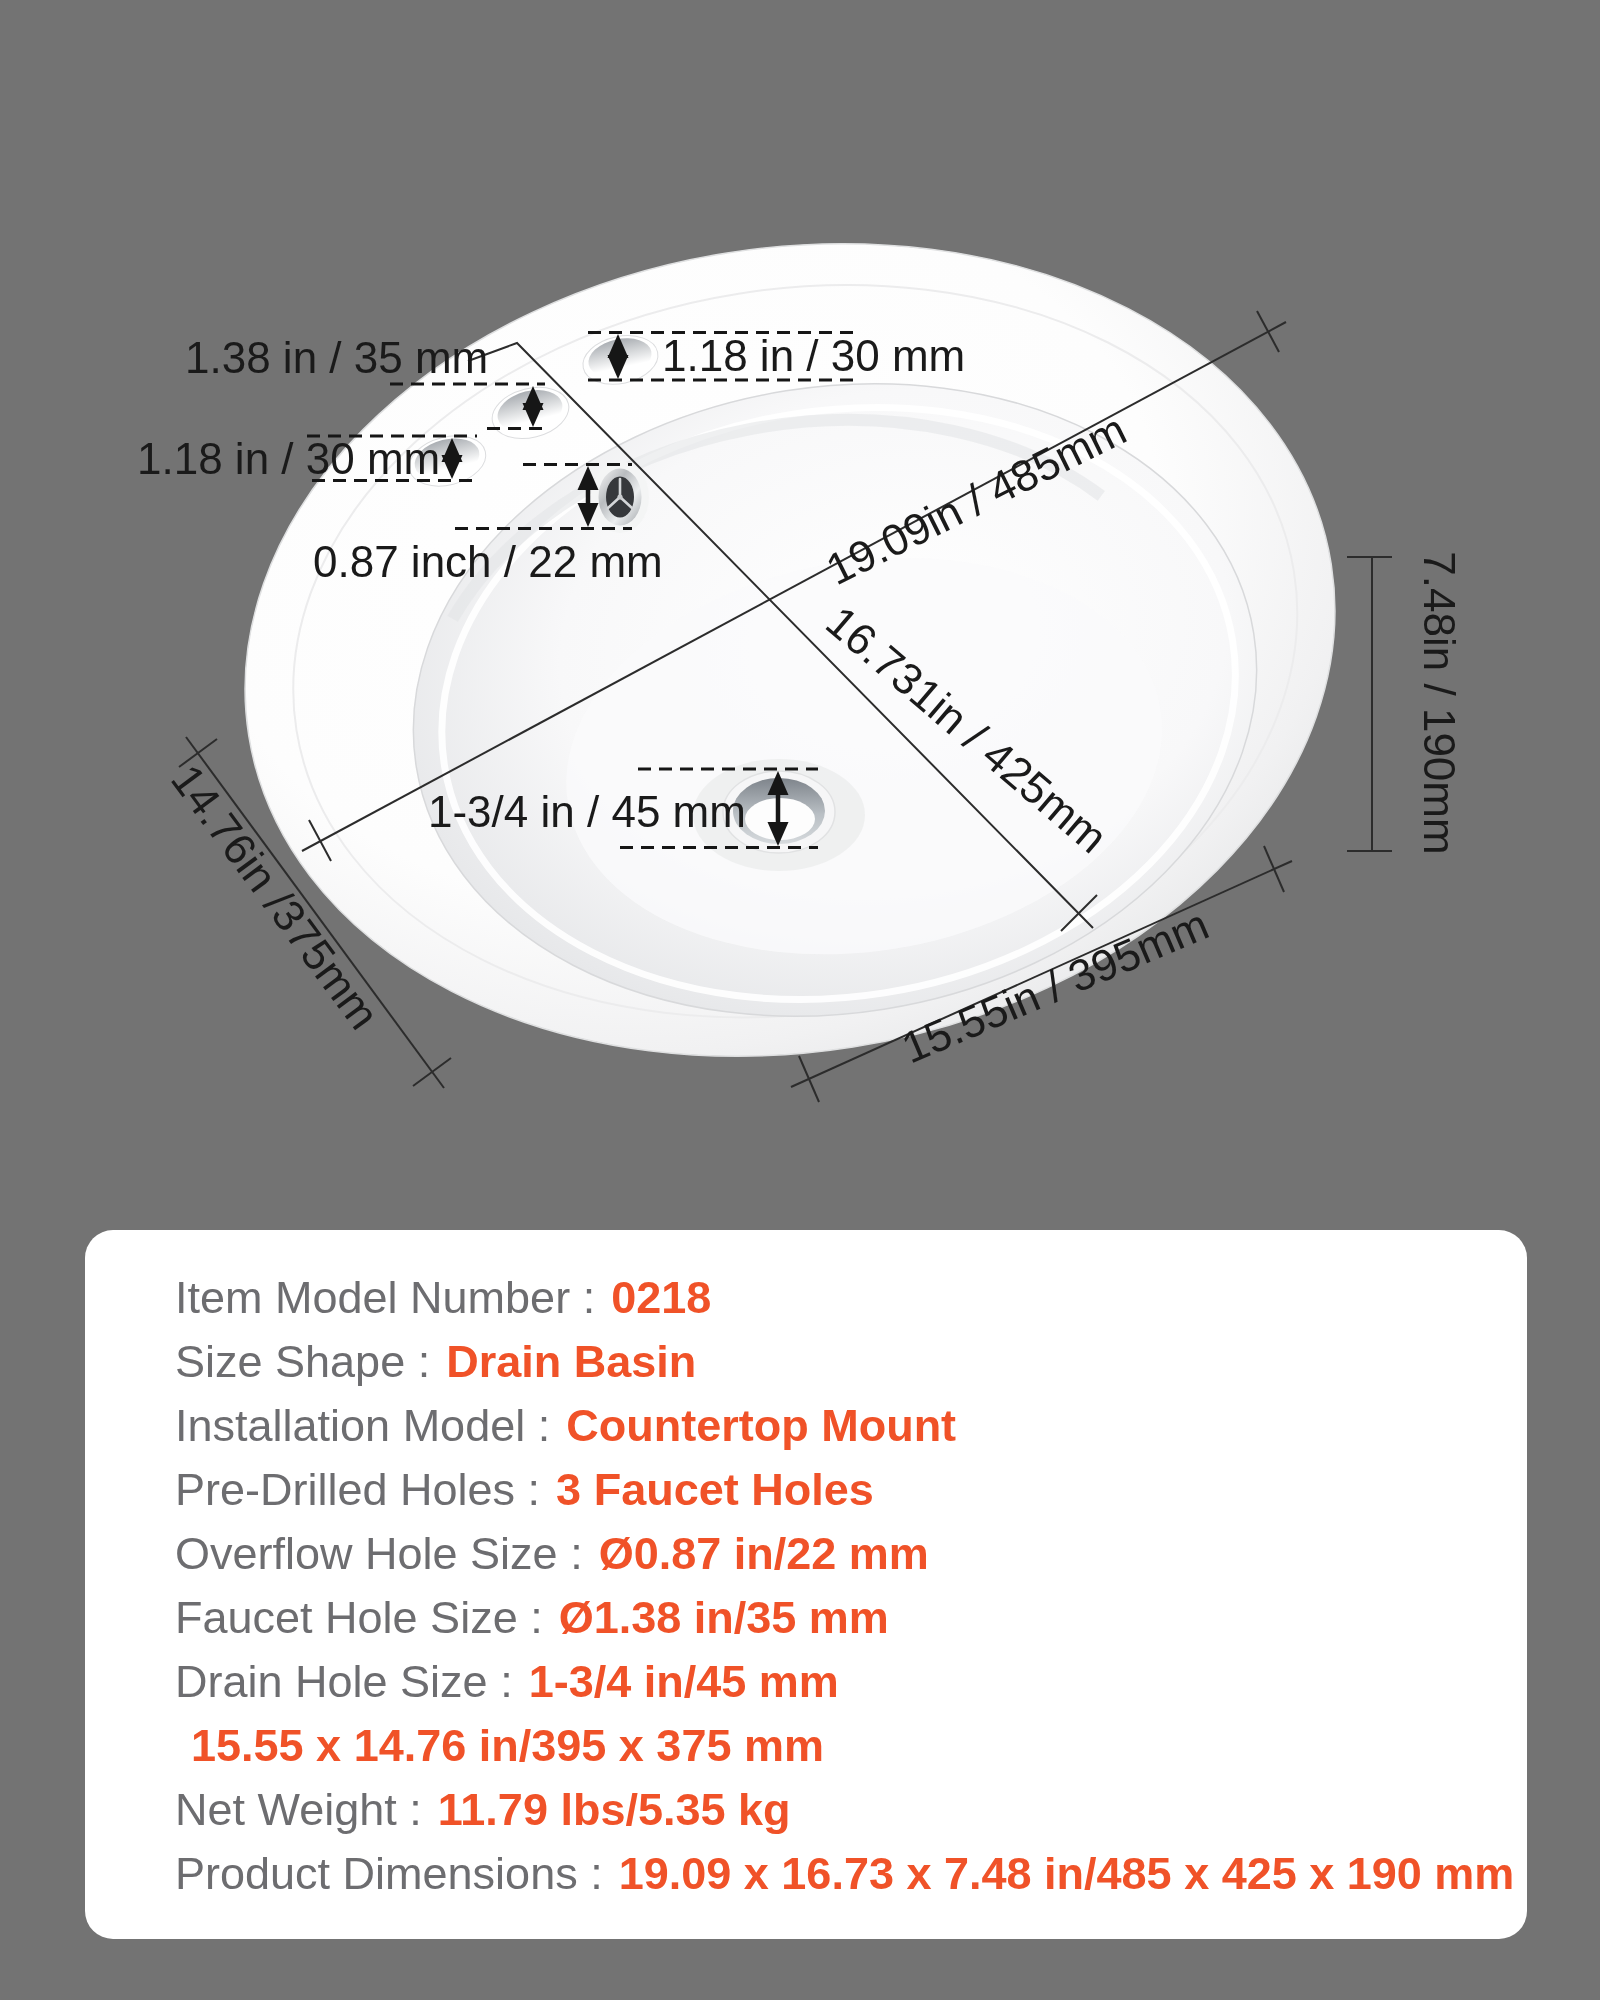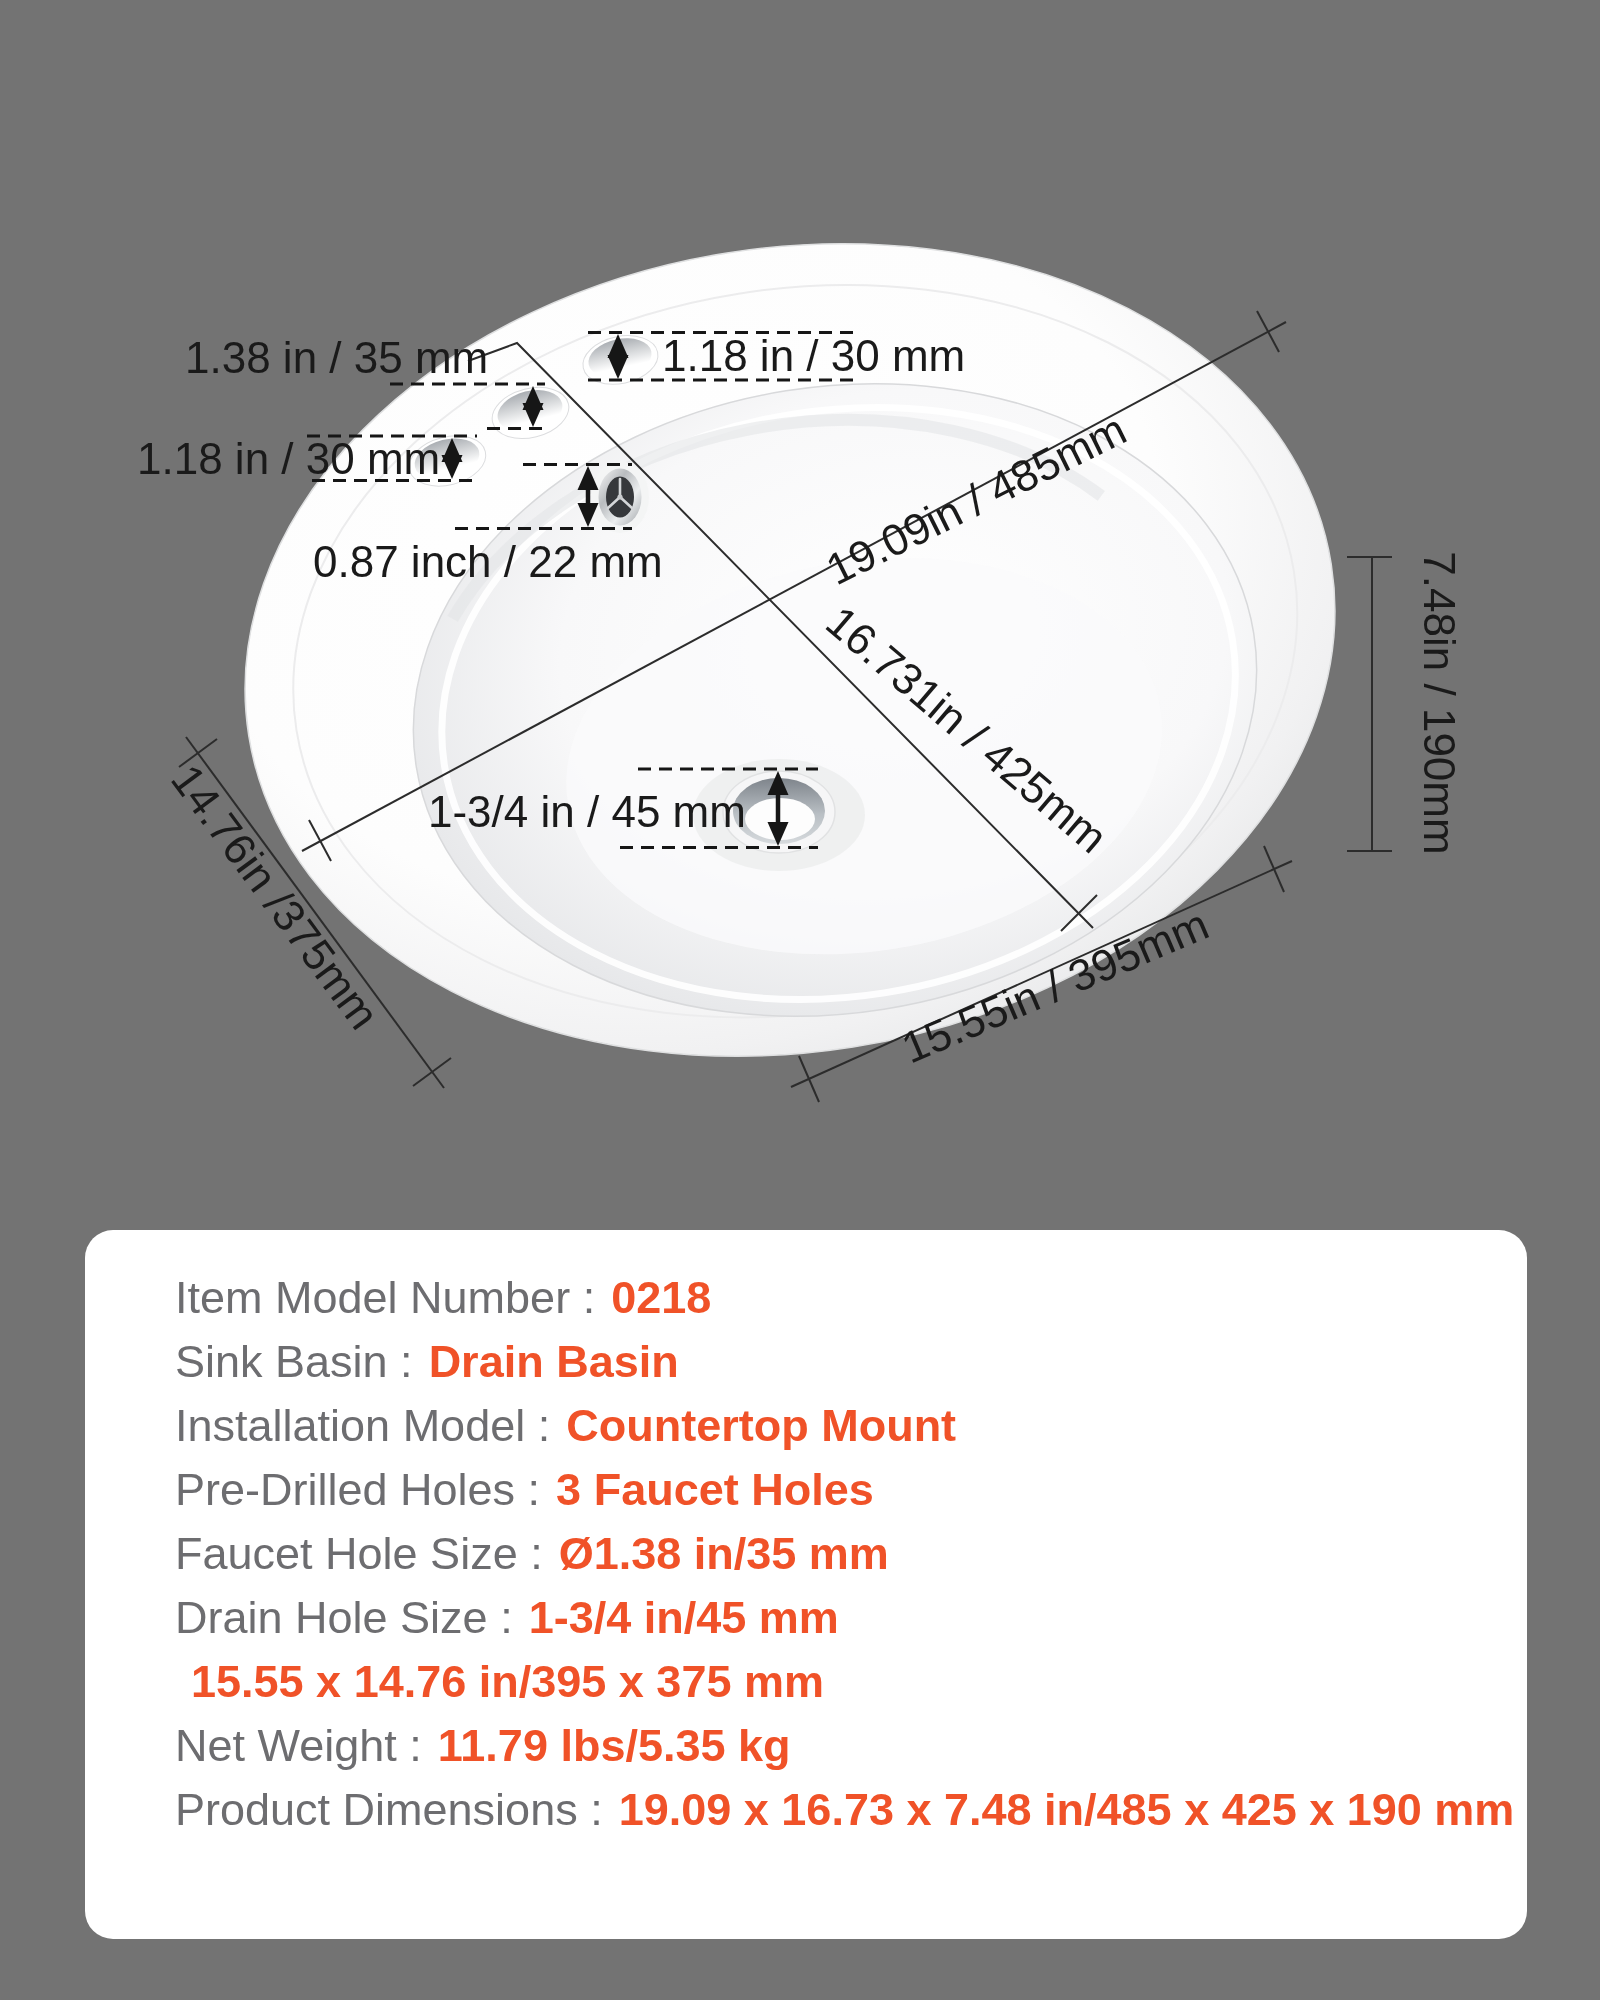--- a/index.html
+++ b/index.html
@@ -189,32 +189,36 @@
       <text class="dim-text" x="1424" y="703" text-anchor="middle" transform="rotate(90 1424 703)">7.48in / 190mm</text>
     </g>
   </svg>
 
   <div class="spec-card">
     <div class="spec-row">
       <span class="spec-label">Item Model Number :</span>
       <span class="spec-value">0218</span>
     </div>
     <div class="spec-row">
-      <span class="spec-label">Sink Basin :</span>
+      <span class="spec-label">Size Shape :</span>
       <span class="spec-value">Drain Basin</span>
     </div>
     <div class="spec-row">
       <span class="spec-label">Installation Model :</span>
       <span class="spec-value">Countertop Mount</span>
     </div>
     <div class="spec-row">
       <span class="spec-label">Pre-Drilled Holes :</span>
       <span class="spec-value">3 Faucet Holes</span>
     </div>
     <div class="spec-row">
+      <span class="spec-label">Overflow Hole Size :</span>
+      <span class="spec-value">Ø0.87 in/22 mm</span>
+    </div>
+    <div class="spec-row">
       <span class="spec-label">Faucet Hole Size :</span>
       <span class="spec-value">Ø1.38 in/35 mm</span>
     </div>
     <div class="spec-row">
       <span class="spec-label">Drain Hole Size :</span>
       <span class="spec-value">1-3/4 in/45 mm</span>
     </div>
     <div class="spec-row">
       <span class="spec-value">15.55 x 14.76 in/395 x 375 mm</span>
     </div>

